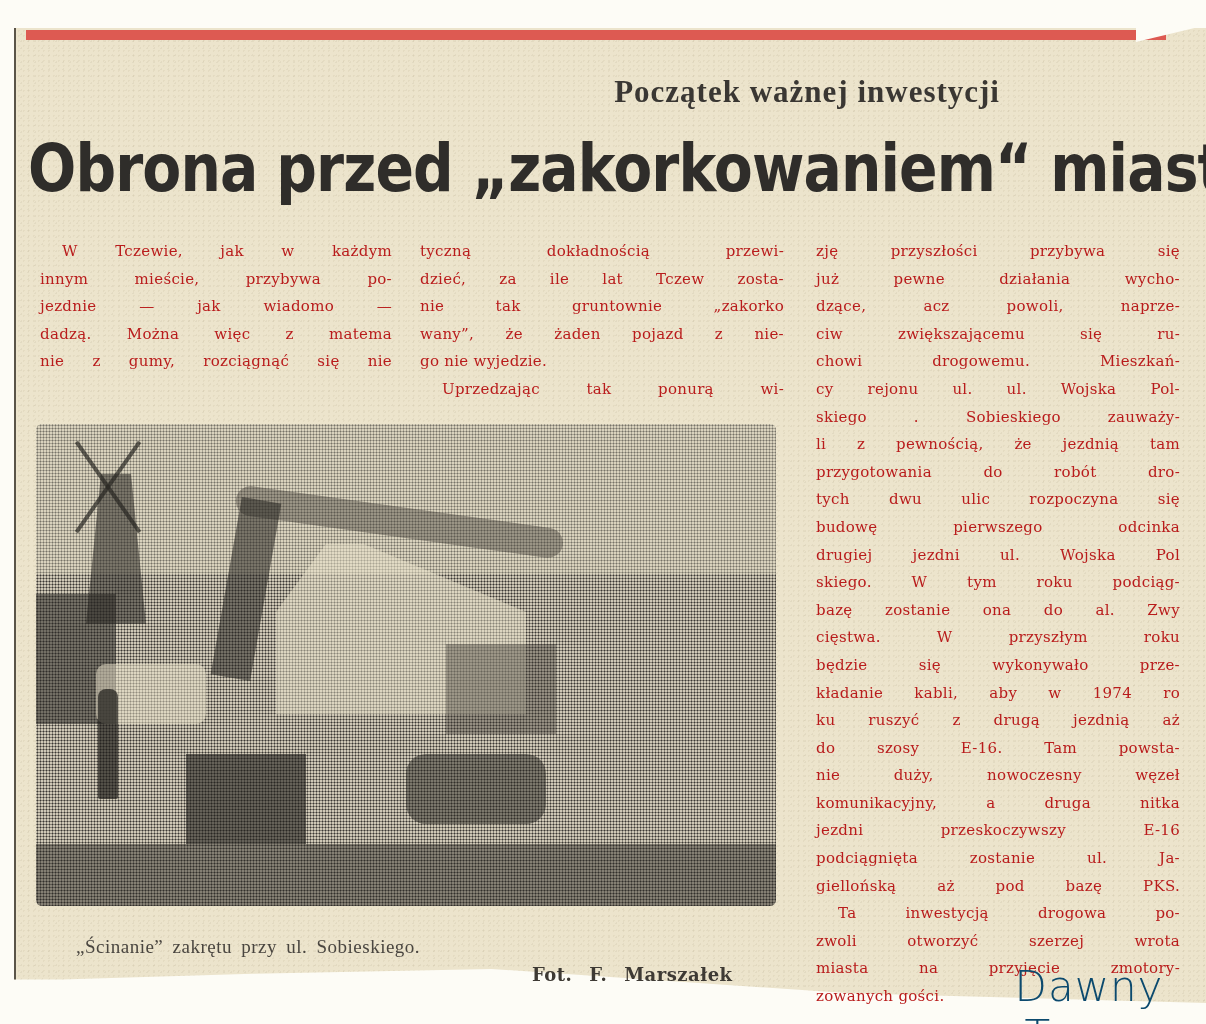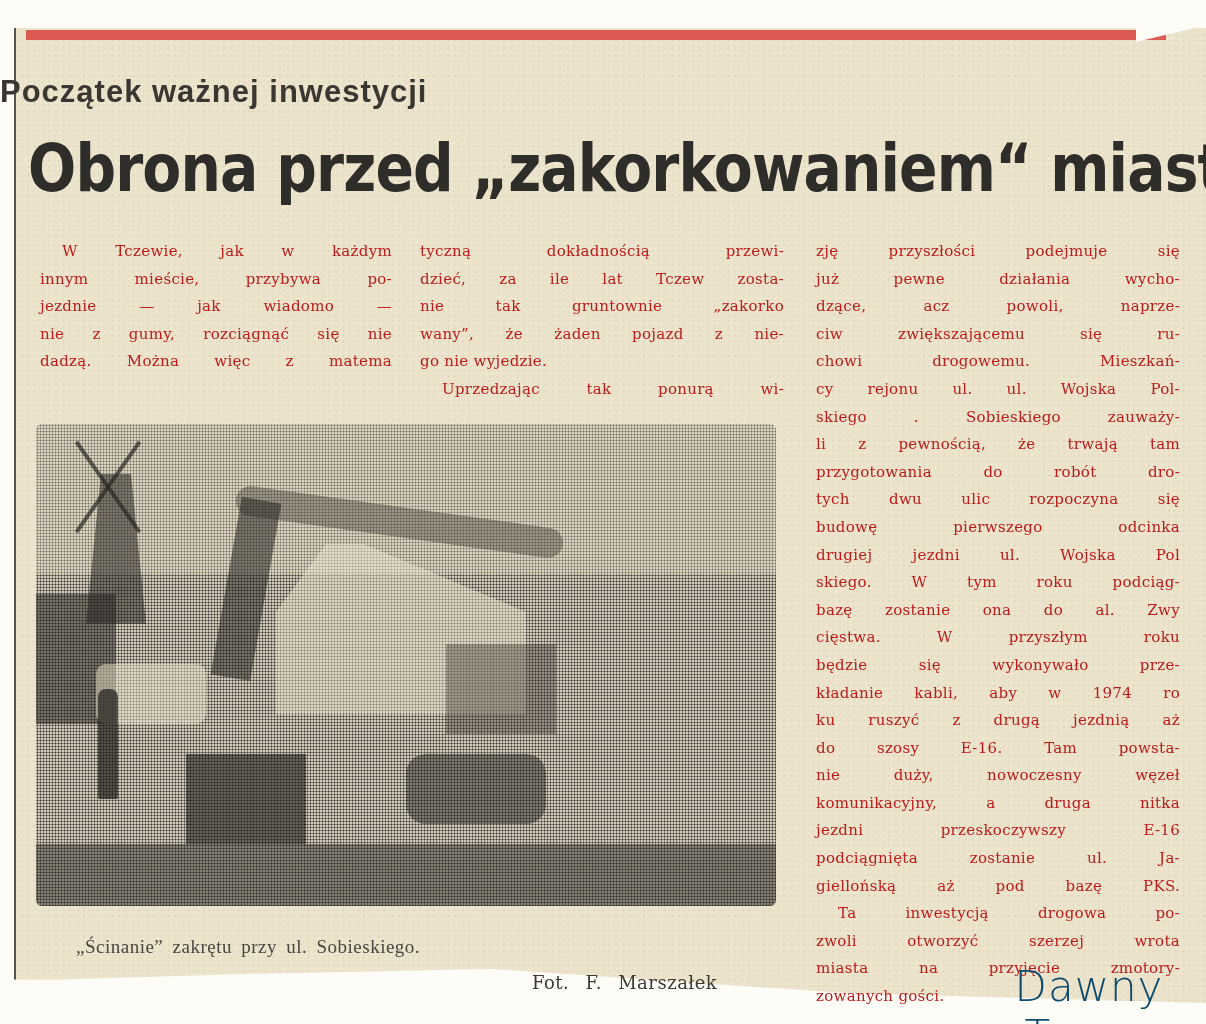--- a/index.html
+++ b/index.html
@@ -22,22 +22,22 @@
   .red-rule {
     position: absolute; left: 26px; top: 30px; width: 1140px; height: 10px;
     background: #dd5a52;
   }
   .white-corner {
     position: absolute; right: 0; top: 0; width: 70px; height: 42px;
     background: #fdfcf6;
     clip-path: polygon(0 100%, 100% 60%, 100% 0, 0 0);
   }
   .kicker {
-    position: absolute; left: 0; width: 1000px; top: 74px; text-align: left;
-    font-family: Liberation Sans, sans-serif; font-weight: bold; font-size: 31px;
+    position: absolute; left: 0; width: 1000px; top: 74px; text-align: right;
+    font-family: Liberation Serif, serif; font-weight: bold; font-size: 31px;
     color: #3a3733; letter-spacing: 1px;
   }
   .headline {
     position: absolute; left: 28px; top: 130px; width: 1150px; text-align: center;
     font-family: "DejaVu Sans", sans-serif; font-weight: bold; font-size: 66px;
     color: #2f2d2a; letter-spacing: -1px;
     transform: scaleX(0.86); transform-origin: left top; white-space: nowrap;
     width: 1340px;
   }
   .col {
@@ -57,64 +57,64 @@
     background-size: 3px 3px;
     border-radius: 6px;
     overflow: hidden;
   }
   .photo .shape { position: absolute; }
   .caption {
     position: absolute; left: 76px; top: 936px; font-size: 19px; color: #4a4640;
     letter-spacing: 0.5px; word-spacing: 4px; font-family: Liberation Serif, serif;
   }
   .credit {
-    position: absolute; left: 532px; top: 964px; font-size: 18px; font-weight: normal;
-    color: #3e3a34; letter-spacing: 0.5px; word-spacing: 10px; margin-top: 8px;
+    position: absolute; left: 532px; top: 964px; font-size: 18px; font-weight: bold;
+    color: #3e3a34; letter-spacing: 0.5px; word-spacing: 10px;
   }
   .watermark {
     position: absolute; left: 972px; top: 962px; font-family: "DejaVu Sans", sans-serif;
     font-size: 42px; color: #0c4a6e; letter-spacing: 1px; font-weight: 300; text-align: center;
   }
 </style>
 </head>
 <body>
 
 <div class="clipping"></div>
 <div class="red-rule"></div>
 <div class="white-corner"></div>
 
 <div class="kicker">Początek ważnej inwestycji</div>
 <div class="headline">Obrona przed „zakorkowaniem“ miasta</div>
 
 <div class="col col1">
   <p class="indent">W Tczewie, jak w każdym</p>
   <p>innym mieście, przybywa po-</p>
   <p>jezdnie — jak wiadomo —</p>
+  <p>dadzą. Można więc z matema</p>
   <p>nie z gumy, rozciągnąć się nie</p>
-  <p>dadzą. Można więc z matema</p>
 </div>
 
 <div class="col col2">
   <p>tyczną dokładnością przewi-</p>
   <p>dzieć, za ile lat Tczew zosta-</p>
   <p>nie tak gruntownie „zakorko</p>
   <p>wany”, że żaden pojazd z nie-</p>
   <p class="last">go nie wyjedzie.</p>
   <p class="indent">Uprzedzając tak ponurą wi-</p>
 </div>
 
 <div class="col col3">
-  <p>zję przyszłości podejmuje się</p>
+  <p>zję przyszłości przybywa się</p>
   <p>już pewne działania wycho-</p>
   <p>dzące, acz powoli, naprze-</p>
   <p>ciw zwiększającemu się ru-</p>
   <p>chowi drogowemu. Mieszkań-</p>
   <p>cy rejonu ul. ul. Wojska Pol-</p>
   <p>skiego . Sobieskiego zauważy-</p>
-  <p>li z pewnością, że trwają tam</p>
+  <p>li z pewnością, że jezdnią tam</p>
   <p>przygotowania do robót dro-</p>
   <p>tych dwu ulic rozpoczyna się</p>
   <p>budowę pierwszego odcinka</p>
   <p>drugiej jezdni ul. Wojska Pol</p>
   <p>skiego. W tym roku podciąg-</p>
   <p>bazę zostanie ona do al. Zwy</p>
   <p>cięstwa. W przyszłym roku</p>
   <p>będzie się wykonywało prze-</p>
   <p>kładanie kabli, aby w 1974 ro</p>
   <p>ku ruszyć z drugą jezdnią aż</p>

